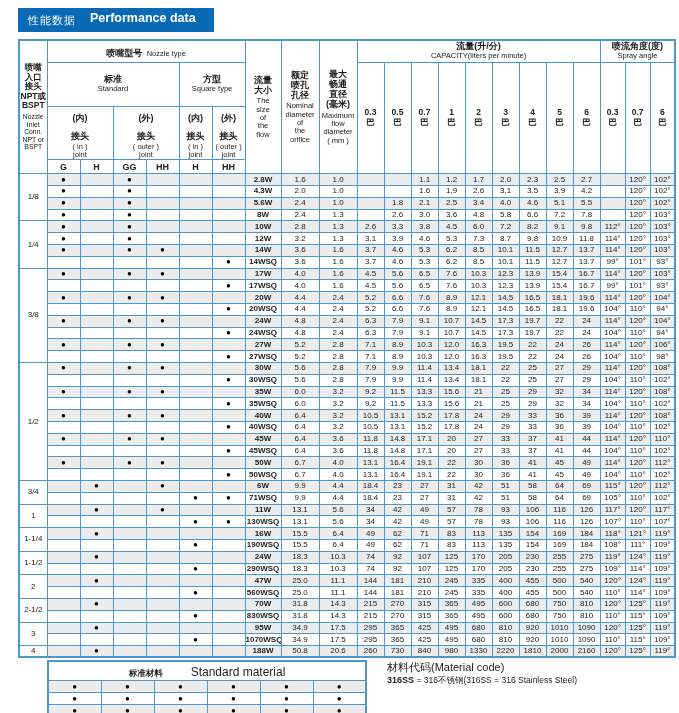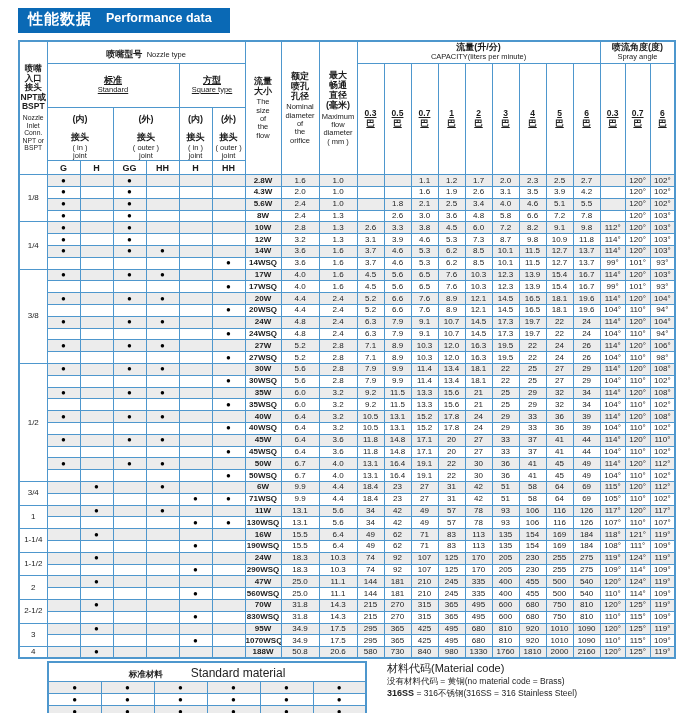--- a/index.html
+++ b/index.html
@@ -1,25 +1,25 @@
 <!DOCTYPE html>
 <html><head>
 <meta charset="utf-8">
 <style>
   html,body{margin:0;padding:0;width:679px;height:713px;overflow:hidden;background:#fff;
     font-family:"Liberation Sans","DejaVu Sans",sans-serif;color:#1c1c1c;}
   .title-bar{display:inline-block;background:#0a69b5;color:#fff;margin:8px 0 0 18px;
     padding:2px 18px 4px 10px;}
-  .title-zh{font-size:15px;font-weight:bold;letter-spacing:1px;}
+  .title-zh{font-size:11px;font-weight:normal;letter-spacing:1px;}
   .title-en{font-size:12.5px;font-weight:bold;margin-left:14px;vertical-align:2px;}
   table{border-collapse:collapse;table-layout:fixed;}
   td{border:1px solid #4e97cd;text-align:center;vertical-align:middle;padding:0;overflow:hidden;}
   .perf{width:656px;margin:7px 0 0 18px;border:2px solid #4e97cd;}
   .perf thead td{background:#fff;}
-  .r1{height:22px;} .r2{height:44px;text-decoration:underline;} .r3{height:30px;} .r4{height:14px;}
+  .r1{height:22px;} .r2{height:44px;} .r3{height:30px;} .r4{height:14px;}
   .zh{font-size:9px;font-weight:600;}
   .en{font-size:7.5px;color:#222;}
   .preline{white-space:pre-line;line-height:1.12;}
   .inlet .zh{font-size:8.5px;display:block;}
   .inlet .en{font-size:6.8px;display:block;margin-top:2px;}
   .vcell .zh{display:block;}
   .vcell .en{display:block;margin-top:2px;}
   .twoLine .zh{display:block;line-height:1.1;}
   .twoLine .en{display:block;line-height:1.1;text-align:center;}
   .bar{font-size:8.5px;line-height:1.15;font-weight:600;}
@@ -1160,26 +1160,26 @@
         <td class="size-cell" rowspan="1">4</td>
         <td class="dot-cell"></td>
         <td class="dot-cell">●</td>
         <td class="dot-cell"></td>
         <td class="dot-cell"></td>
         <td class="dot-cell"></td>
         <td class="dot-cell"></td>
         <td class="model-cell">188W</td>
         <td>50.8</td>
         <td>20.6</td>
-        <td>580</td>
+        <td>260</td>
         <td>730</td>
         <td>840</td>
         <td>980</td>
         <td>1330</td>
-        <td>1760</td>
+        <td>2220</td>
         <td>1810</td>
         <td>2000</td>
         <td>2160</td>
         <td>120°</td>
         <td>125°</td>
         <td>119°</td>
       </tr>
     </tbody>
 </table>
 
@@ -1222,20 +1222,19 @@
           <td class="mdot-cell">●</td>
           <td class="mdot-cell">●</td>
           <td class="mdot-cell">●</td>
           <td class="mdot-cell">●</td>
           <td class="mdot-cell">●</td>
         </tr>
       </tbody>
   </table>
   <div class="legend">
     <div class="legend-title">材料代码(Material code)</div>
-    <div><b></b><span>没有材料代码 = 黄铜(no material code = Brass)</span></div>
     <div><b>316SS</b><span> = 316不锈钢(316SS = 316 Stainless Steel)</span></div>
 
   </div>
 </div>
 
 
 
 
 </body></html>

